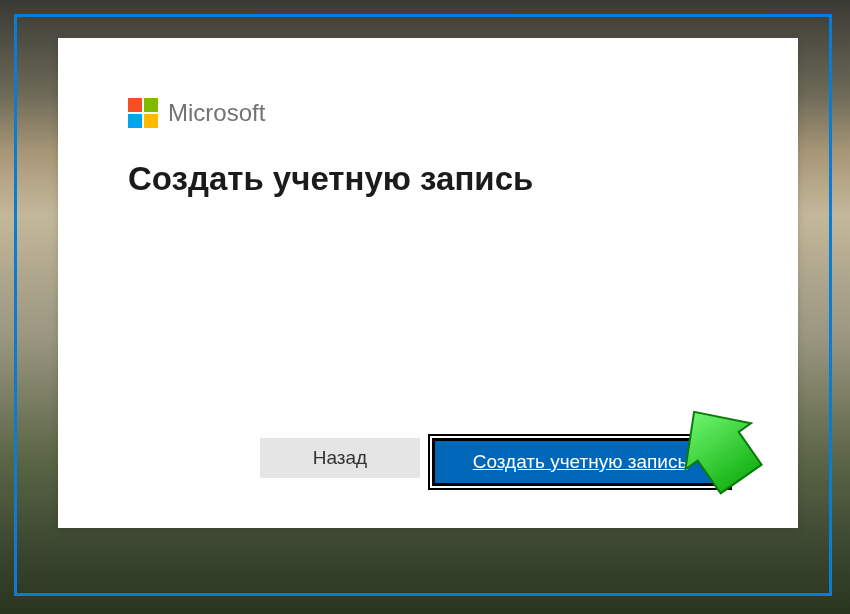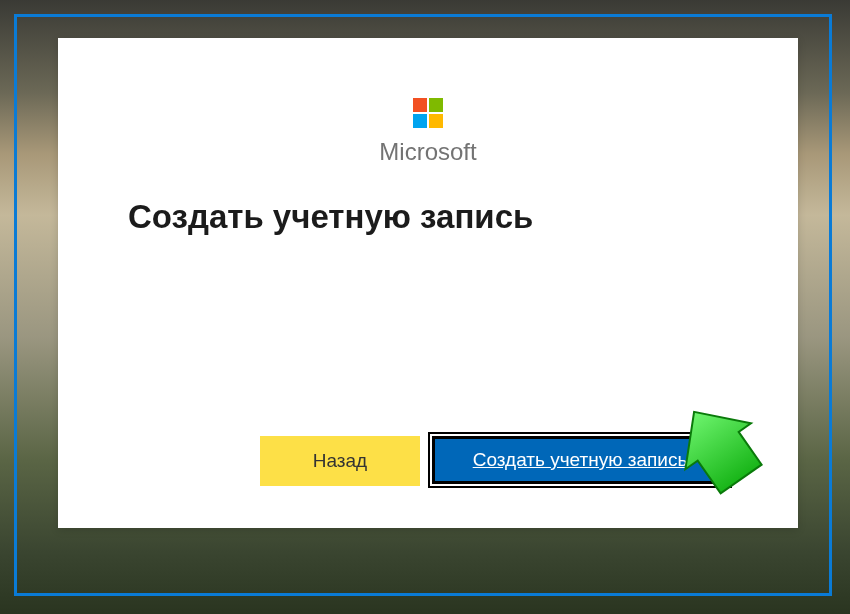--- a/index.html
+++ b/index.html
@@ -36,21 +36,20 @@
       height: 490px;
       background: #ffffff;
       padding: 60px 70px 40px 70px;
       box-shadow: 0 2px 8px rgba(0,0,0,0.15);
     }
     .ms-brand {
       display: flex;
       align-items: center;
       gap: 10px;
       margin-bottom: 32px;
-      flex-direction: column;
     }
     .ms-logo {
       width: 30px;
       height: 30px;
       display: grid;
       grid-template-columns: 1fr 1fr;
       grid-template-rows: 1fr 1fr;
       gap: 2px;
     }
     .ms-logo div:nth-child(1) { background: #f25022; }
@@ -87,22 +86,22 @@
       position: absolute;
       bottom: 42px;
       left: 70px;
       right: 70px;
       display: flex;
       justify-content: flex-end;
       gap: 12px;
     }
     .btn-back {
       width: 160px;
-      height: 50px;
-      background: #fde047;
+      height: 40px;
+      background: #e5e5e5;
       border: none;
       font-size: 19px;
       color: #333;
       cursor: pointer;
       font-family: inherit;
     }
     .btn-primary {
       width: 296px;
       height: 48px;
       background: #0067b8;

